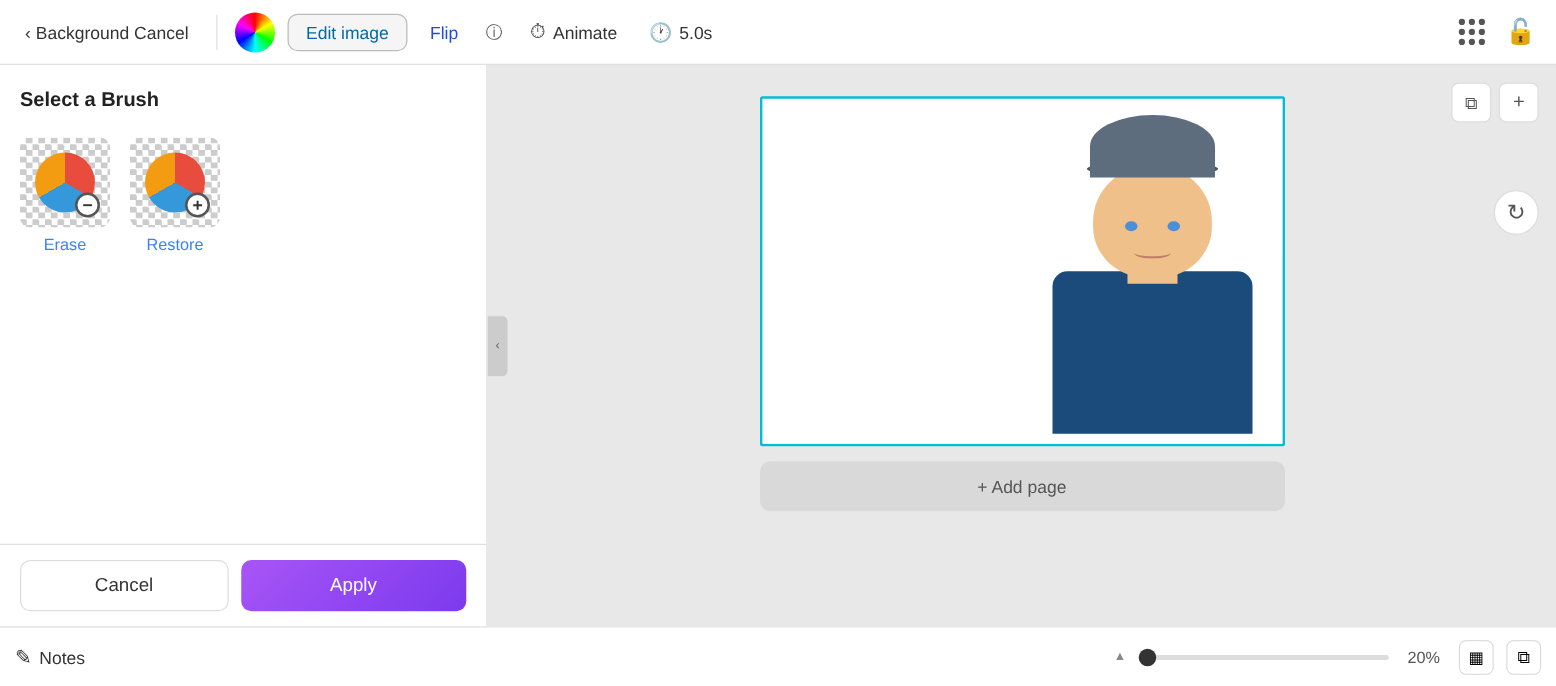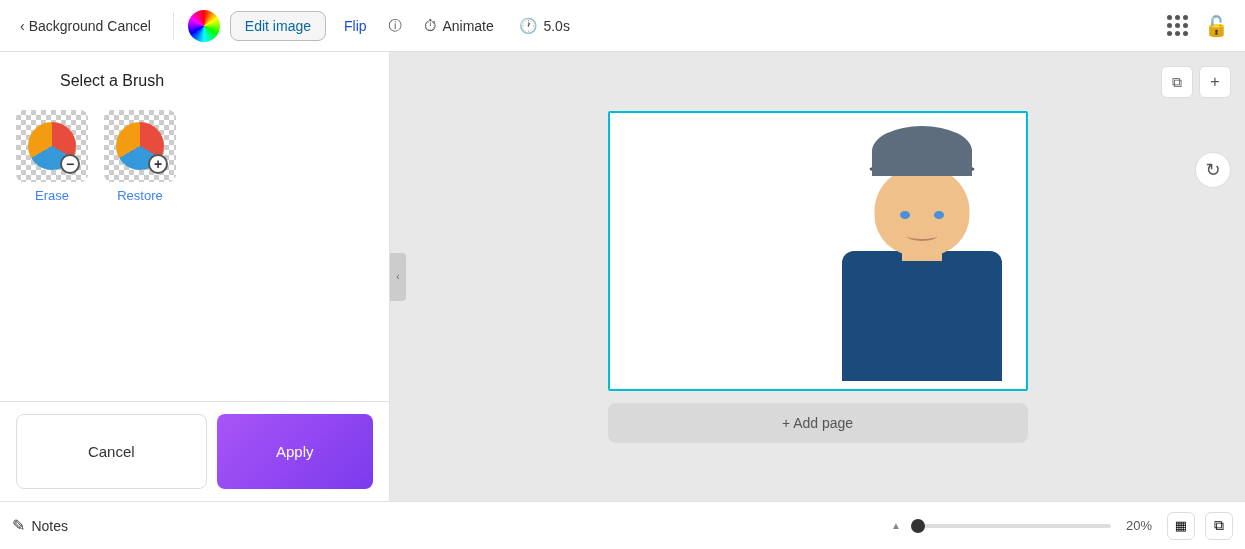--- a/index.html
+++ b/index.html
@@ -67,21 +67,21 @@
       border-right: 1px solid #e0e0e0;
       display: flex;
       flex-direction: column;
       flex-shrink: 0;
     }
     .sidebar-content {
       flex: 1;
       padding: 20px 16px;
     }
     .sidebar-title {
-      font-size: 16px; font-weight: 400; color: #222; margin-bottom: 20px; margin-left: 44px;
+      font-size: 16px; font-weight: 700; color: #222; margin-bottom: 20px;
     }
     .brush-options {
       display: flex; gap: 16px;
     }
     .brush-option {
       display: flex; flex-direction: column; align-items: center; gap: 6px;
       cursor: pointer;
     }
     .brush-thumb {
       width: 72px; height: 72px; border-radius: 8px;
@@ -106,21 +106,21 @@
     }
 
     
     .sidebar-footer {
       padding: 12px 16px;
       border-top: 1px solid #e0e0e0;
       display: flex;
       gap: 10px;
     }
     .cancel-btn {
-      flex: 1; padding: 28px; border-radius: 8px;
+      flex: 1; padding: 4px; border-radius: 8px;
       border: 1px solid #ddd; background: #fff;
       font-size: 15px; font-weight: 500; color: #333; cursor: pointer;
     }
     .apply-btn {
       flex: 1; padding: 12px; border-radius: 8px;
       border: none; background: linear-gradient(135deg, #a855f7, #7c3aed);
       font-size: 15px; font-weight: 400; color: #fff; cursor: pointer;
     }
 
     
@@ -146,21 +146,21 @@
       display: flex; align-items: center; justify-content: center; color: #555;
       font-size: 16px;
     }
     .refresh-btn {
       width: 36px; height: 36px; border-radius: 50%;
       background: #fff; border: 1px solid #ddd; cursor: pointer;
       display: flex; align-items: center; justify-content: center; color: #555;
       font-size: 18px; position: absolute; right: 14px; top: 100px;
     }
     .canvas-wrapper {
-      margin-top: 59px;
+      margin-top: 25px;
       position: relative;
     }
     .canvas-frame {
       width: 420px; height: 280px;
       border: 2px solid #00bcd4;
       background: #fff;
       border-radius: 2px;
       overflow: hidden;
       display: flex;
       align-items: center;

